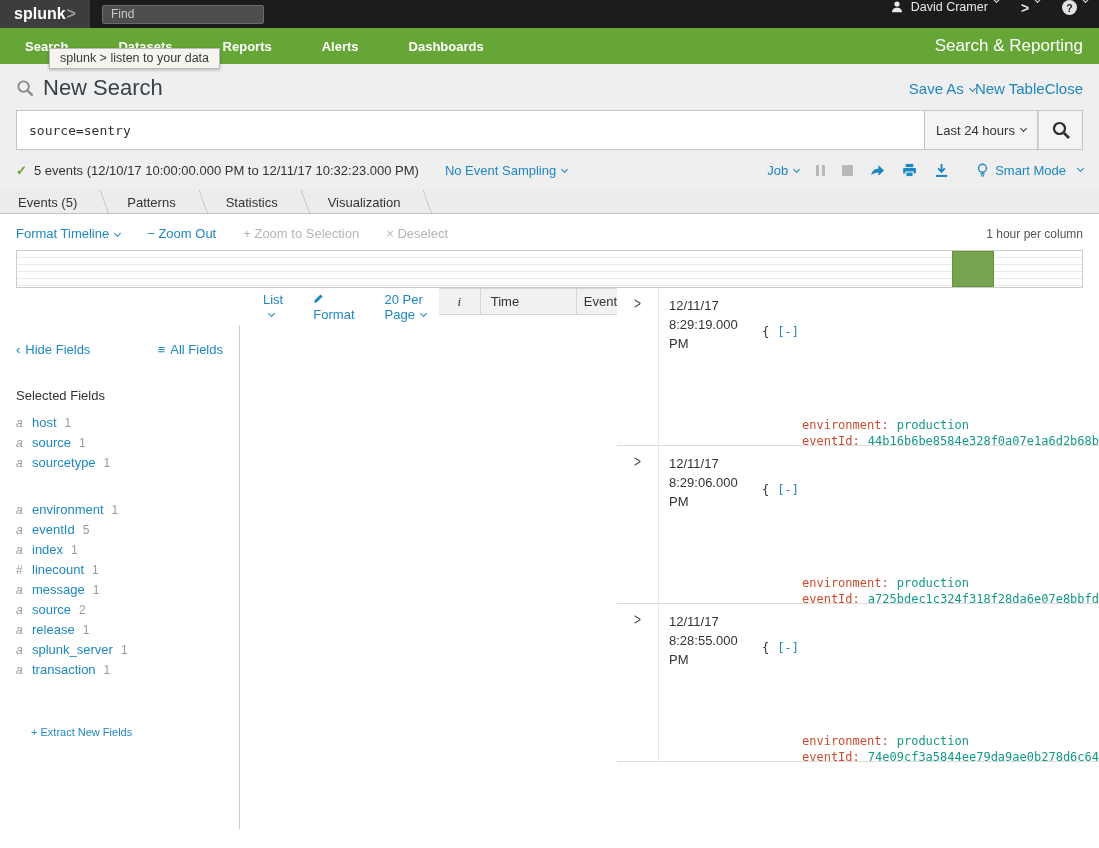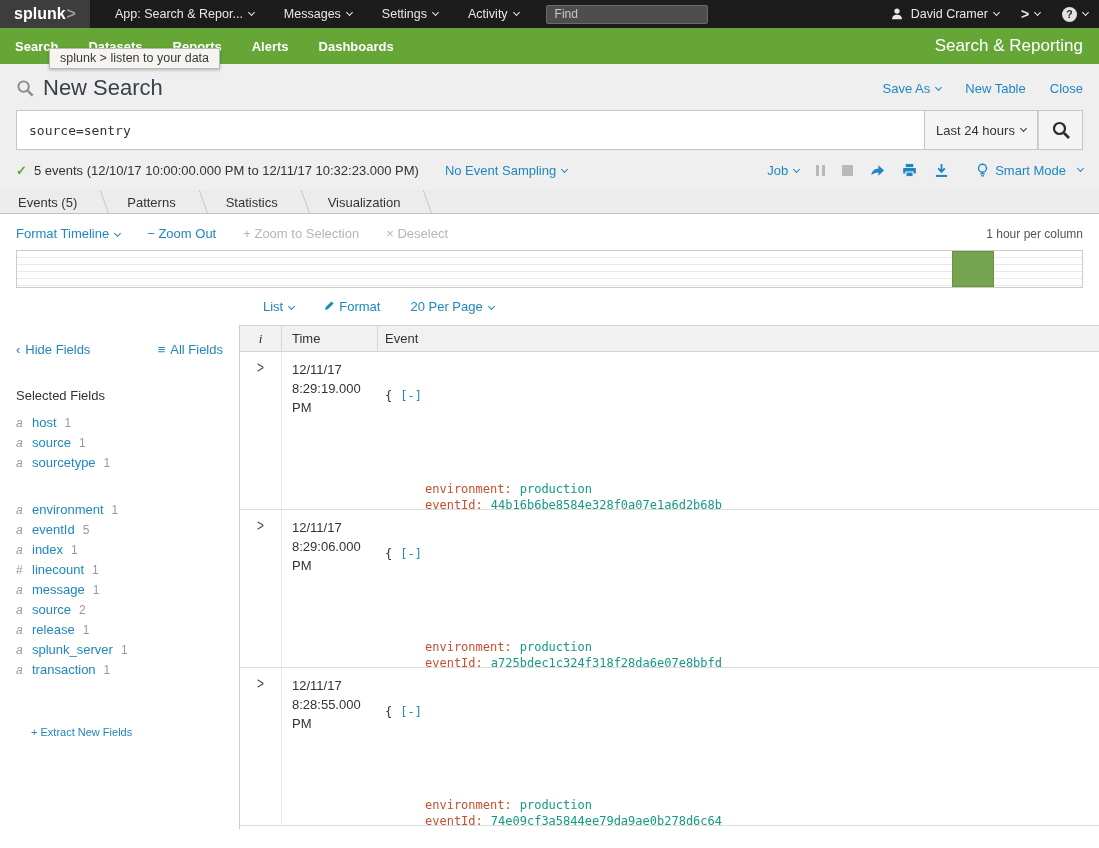--- a/index.html
+++ b/index.html
@@ -11,36 +11,36 @@
   .caret{display:inline-block;width:5px;height:5px;border-right:1.4px solid currentColor;border-bottom:1.4px solid currentColor;transform:rotate(45deg);margin:-3px 0 0 6px;vertical-align:middle}
   
   .topbar{height:28px;background:#1c1c1c;display:flex;align-items:center;color:#e8e8e8}
   .logo{width:90px;height:28px;background:#3d3d3d;display:flex;align-items:center;justify-content:center;font-weight:bold;font-size:16px;color:#fff}
   .logo .gt{color:#9a9a9a;margin-left:1px}
   .topmenus{display:flex;margin-left:10px}
   .topmenu-item{padding:0 15px;font-size:12.5px;height:28px;display:flex;align-items:center;cursor:pointer}
   .find{margin-left:12px;width:162px;height:19px;background:#4e4e4e;border:1px solid #6b6b6b;border-radius:2px;color:#bef264;font-size:12px;padding:0 8px;outline:none}
   .find::placeholder{color:#c9c9c9}
   .top-right{margin-left:auto;display:flex;align-items:center;height:28px}
-  .top-right .item{display:flex;align-items:center;padding:0 11px;height:28px;cursor:pointer;font-size:12.5px}
+  .top-right .item{display:flex;align-items:flex-start;padding:0 11px;height:28px;cursor:pointer;font-size:12.5px}
   .person-icon{width:14px;height:14px;margin-right:7px;color:#e8e8e8}
   .splunk-mark{font-weight:bold;font-size:14px;font-style:italic}
   .help-circle{width:15px;height:15px;border-radius:50%;background:#e2e2e2;color:#222;font-size:10.5px;font-weight:bold;display:inline-flex;align-items:center;justify-content:center}
   
   .appbar{height:36px;background:#65a637;display:flex;align-items:stretch;color:#fff;position:relative;z-index:30}
   .appnav{display:flex}
-  .nav-item{display:flex;align-items:center;padding:0 15px;font-weight:bold;font-size:13px;cursor:pointer}
+  .nav-item{display:flex;align-items:center;padding:0 25px;font-weight:bold;font-size:13px;cursor:pointer}
   .app-title{margin-left:auto;display:flex;align-items:center;padding-right:16px;font-size:17px}
   .tooltip{position:absolute;left:49px;top:20px;background:#f5f4ef;border:1px solid #b9b9b9;color:#3a3a3a;font-size:12.5px;padding:2px 10px 3px;white-space:nowrap;box-shadow:0 1px 3px rgba(0,0,0,.25)}
   
   .search-header{background:#efefef;padding:10px 16px 0}
   .title-row{display:flex;align-items:center;height:28px}
   .page-title{font-size:22px;color:#37414a;margin-left:8px}
   .mag-icon{width:19px;height:19px;color:#8a8a8a}
-  .title-actions{margin-left:auto;display:flex;gap:24px;font-size:13px}
+  .title-actions{margin-left:auto;display:flex;font-size:15px}
   .search-row{display:flex;margin-top:8px;height:40px}
   .query-input{flex:1;border:1px solid #c5c5c5;background:#fff;font-family:"DejaVu Sans Mono",monospace;font-size:13px;color:#333;padding:0 12px;outline:none}
   .time-btn{width:113px;border:1px solid #c5c5c5;border-left:none;background:#f4f4f4;display:flex;align-items:center;justify-content:center;font-size:13px;color:#333;cursor:pointer}
   .go-btn{width:45px;border:1px solid #c5c5c5;border-left:1px solid #d5d5d5;background:#f4f4f4;display:flex;align-items:center;justify-content:center;cursor:pointer;color:#2b2b2b}
   .info-row{display:flex;align-items:center;padding:10px 0;height:40px;font-size:13px}
   .check{color:#65a637;font-weight:bold;margin-right:7px}
   .sampling{margin-left:26px}
   .job-controls{margin-left:auto;display:flex;align-items:center;gap:17px}
   .icon-pause{display:inline-flex;gap:3px}
   .icon-pause i{width:3px;height:11px;background:#b9b9b9}
@@ -63,21 +63,21 @@
   .fields-sidebar{width:240px;flex:none;border-right:1px solid #ccc;margin-top:37px;padding:14px 16px 0;background:#fff}
   .fields-head{display:flex;justify-content:space-between;align-items:center;height:20px;font-size:13px}
   .fields-head .glyph{margin-right:5px;font-size:13px}
   .field-group{margin-top:27px}
   .field-group-title{color:#333;line-height:20px;margin-bottom:7px}
   .field-item{display:flex;align-items:baseline;line-height:20px}
   .f-prefix{width:16px;font-style:italic;color:#999;font-size:12px;flex:none}
   .f-prefix.num{font-style:normal}
   .f-count{margin-left:8px;color:#999;font-size:12px}
   .extract{margin-top:46px;padding-left:15px;display:block;font-size:11px}
-  .events-pane{flex:1;min-width:0;display:flex;flex-direction:column}
+  .events-pane{flex:1;min-width:0;display:flex;}
   .events-toolbar{height:37px;display:flex;align-items:center;padding-left:23px;gap:30px;font-size:13px}
   .pencil-svg{width:11px;height:11px;margin-right:4px;color:#1e87c0}
   .ev-header{display:flex;height:27px;align-items:center;background:#f1f1f1;border-top:1px solid #d5d5d5;border-bottom:1px solid #d5d5d5;font-size:13px;color:#333}
   .hcol-i{width:42px;height:100%;display:flex;align-items:center;justify-content:center;border-right:1px solid #d5d5d5;font-style:italic;font-family:"Liberation Serif",serif}
   .hcol-time{width:96px;height:100%;display:flex;align-items:center;padding-left:10px;border-right:1px solid #d5d5d5}
   .hcol-event{flex:1;height:100%;display:flex;align-items:center;padding-left:7px}
   .ev-row{display:flex;height:158px;border-bottom:1px solid #ddd;overflow:hidden}
   .col-i{width:42px;flex:none;border-right:1px solid #e8e8e8;display:flex;justify-content:center;align-items:flex-start;padding-top:10px}
   .expand-caret{font-size:12px;color:#444;cursor:pointer;line-height:12px;transform:scaleY(1.3)}
   .col-time{width:96px;flex:none;padding:8px 0 0 10px;font-size:13px;line-height:19px;color:#333}
@@ -90,39 +90,20 @@
   .collapse{color:#1e87c0;margin-left:8px;font-family:"DejaVu Sans Mono",monospace}
 </style>
 </head>
 <body>
 
 <div class="topbar">
   <div class="logo">
     <span>splunk</span>
       <span class="gt">&gt;</span>
   </div>
-  <div class="topmenus">
-
-  <div class="topmenu-item">
-        <span>App: Search &amp; Repor...</span>
-        <span class="caret"></span>
-      </div>
-      <div class="topmenu-item">
-        <span>Messages</span>
-        <span class="caret"></span>
-      </div>
-      <div class="topmenu-item">
-        <span>Settings</span>
-        <span class="caret"></span>
-      </div>
-      <div class="topmenu-item">
-        <span>Activity</span>
-        <span class="caret"></span>
-      </div>
-    </div>
   <input class="find" placeholder="Find" style="">
   <div class="top-right">
     <div class="item">
       <svg class="person-icon" viewBox="0 0 16 16" fill="currentColor">
           <circle cx="8" cy="4.6" r="3"></circle>
           <path d="M2.3 14 C2.3 10.4 4.9 8.8 8 8.8 s5.7 1.6 5.7 5.2 Z"></path>
         </svg>
       <span>David Cramer</span>
         <span class="caret"></span>
     </div>

